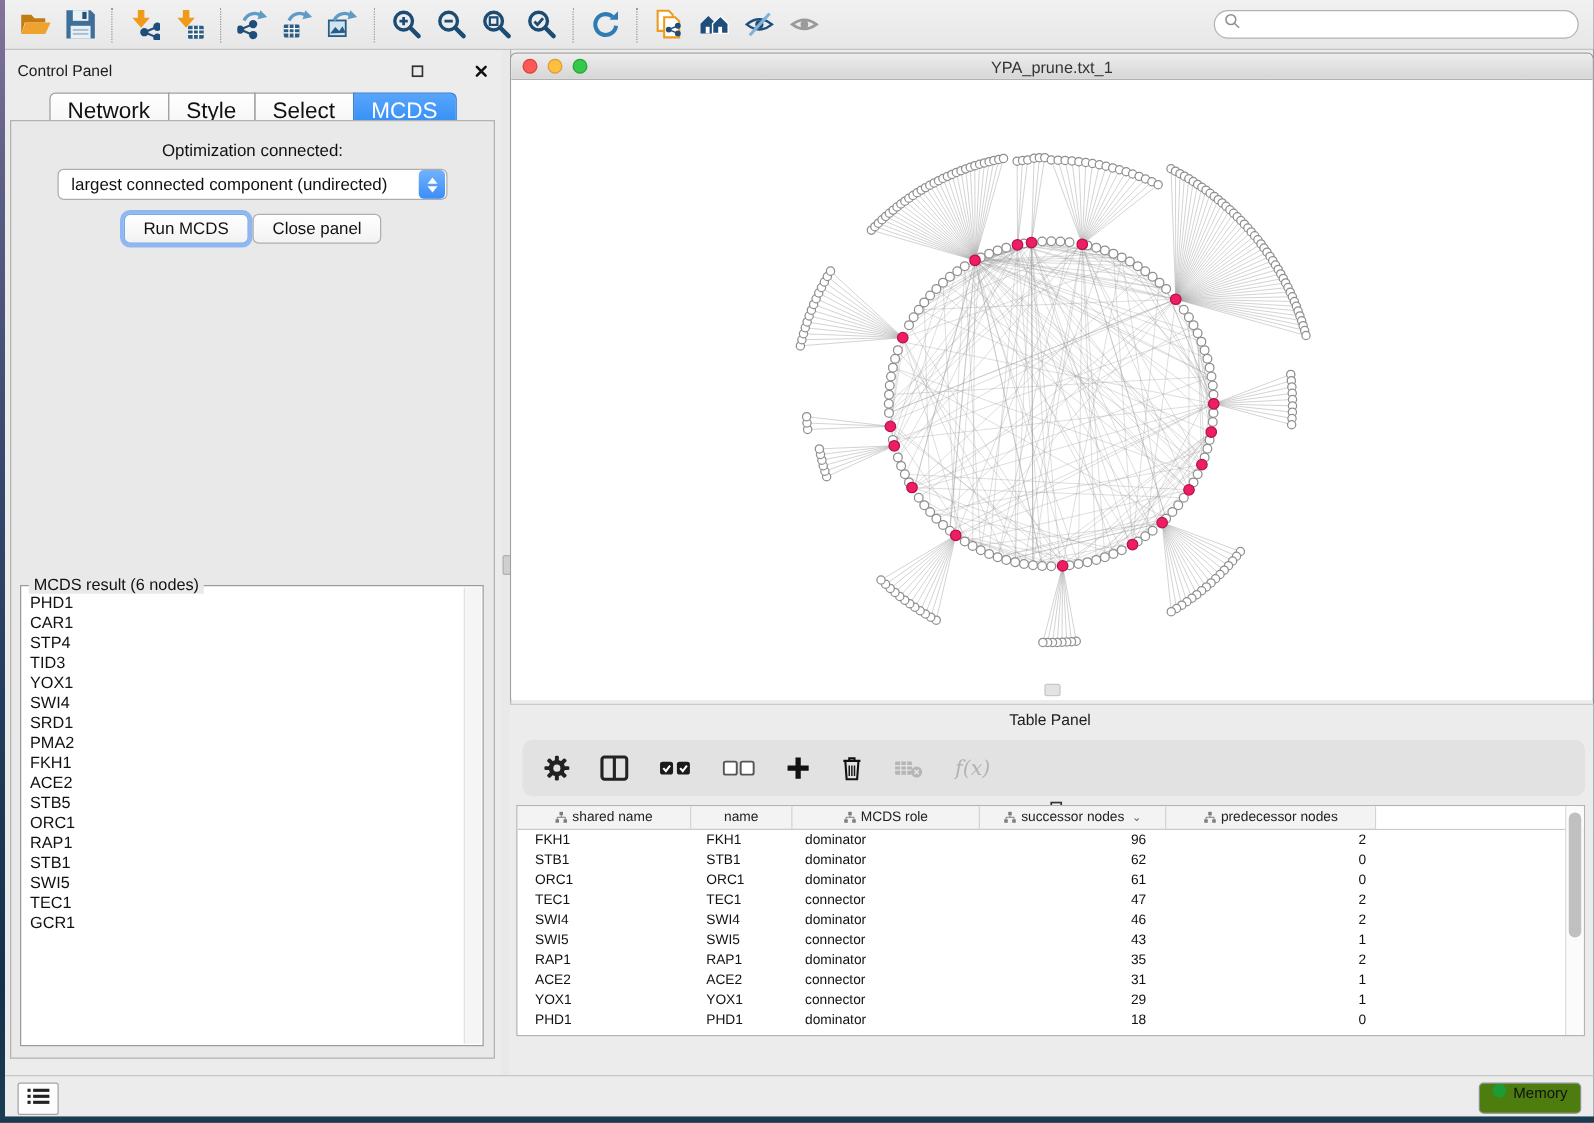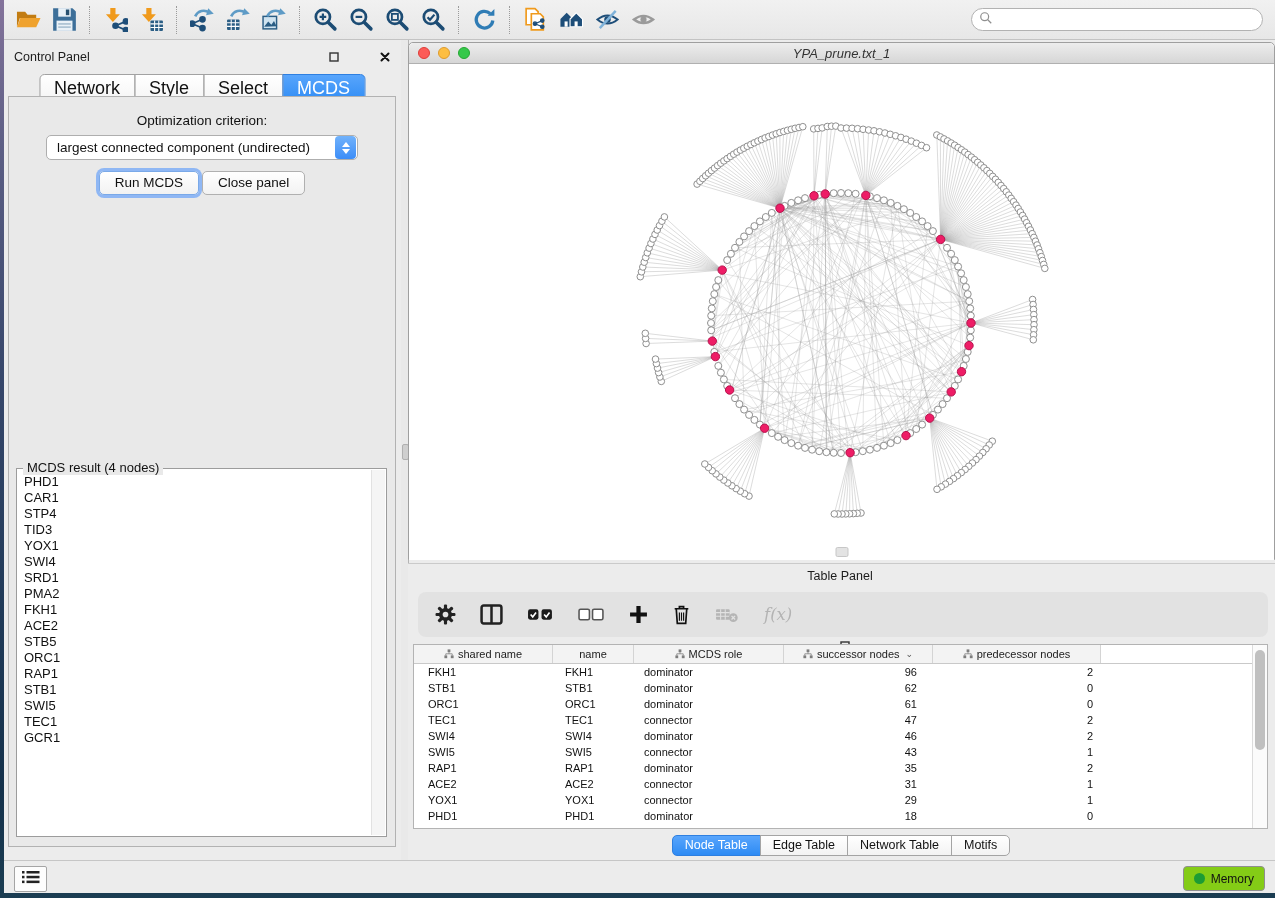--- a/index.html
+++ b/index.html
@@ -58,21 +58,21 @@
   #result-list li{font-size:13px;line-height:16px;color:#111;}
   #result-scroll{position:absolute;top:1px;bottom:1px;right:1px;width:13px;background:#f5f5f5;border-left:1px solid #e2e2e2;}
 
   
   #network-window{position:absolute;left:404px;top:42px;width:867px;height:518px;border:1px solid #9f9f9f;
     border-radius:5px 5px 0 0;box-sizing:border-box;background:#fff;}
   #net-titlebar{height:20px;background:linear-gradient(#ededed,#d6d6d6);border-bottom:1px solid #b0b0b0;
     border-radius:5px 5px 0 0;position:relative;display:flex;align-items:center;justify-content:center;}
   .traffic{position:absolute;left:9px;top:4px;display:flex;gap:8px;}
   .light{width:12px;height:12px;border-radius:50%;box-sizing:border-box;}
-  #net-title{font-size:13px;color:#333;font-style:italic;}
+  #net-title{font-size:13px;color:#333;}
   #net-canvas{position:relative;width:100%;height:496px;background:#fff;overflow:hidden;}
   #net-canvas svg{position:absolute;left:0;top:0;}
   #net-grip{position:absolute;left:50%;bottom:3px;transform:translateX(-50%);width:11px;height:8px;
     background:#e3e3e3;border:1px solid #c7c7c7;border-radius:2px;}
 
   
   #table-panel{position:absolute;left:404px;top:563px;width:867px;height:297px;background:#ececec;border-top:1px solid #cacaca;box-sizing:border-box;}
   #tp-header{position:absolute;left:10px;top:5px;right:13px;height:16px;display:flex;align-items:center;flex-direction:column;}
   #tp-toolbar{position:absolute;left:10px;right:7px;top:28px;height:45px;background:#e2e2e2;border-radius:8px;
     display:flex;align-items:center;padding-left:17px;gap:24px;box-sizing:border-box;}
@@ -91,22 +91,22 @@
   .tp-tab{font-size:12.5px;color:#111;background:linear-gradient(#fff,#f3f3f3);border:1px solid #a4a4a4;
     padding:2px 12px 3px;margin-left:-1px;white-space:nowrap;}
   .tp-tab:first-child{border-top-left-radius:5px;border-bottom-left-radius:5px;}
   .tp-tab:last-child{border-top-right-radius:5px;border-bottom-right-radius:5px;}
   .tp-tab.active{background:linear-gradient(#58a5fc,#2e8bf4);border-color:#2e7fe0;color:#fff;}
 
   
   #status-bar{position:absolute;left:0;top:860px;width:100%;height:33px;background:#ececec;border-top:1px solid #c6c6c6;box-sizing:border-box;}
   #list-btn{position:absolute;left:10px;top:5px;width:31px;height:24px;background:#fdfdfd;border:1px solid #a5a5a5;
     border-radius:2px;display:flex;align-items:center;justify-content:center;}
-  #memory-btn{position:absolute;right:10px;top:5px;height:23px;background:#84cc16;border:1px solid #8f8f8f;border-radius:4px;
-    display:flex;align-items:center;gap:6px;padding:0 10px;}
+  #memory-btn{position:absolute;right:10px;top:5px;height:23px;background:#4d7c0f;border:1px solid #8f8f8f;border-radius:4px;
+    display:flex;align-items:flex-start;gap:6px;padding:0 10px;}
   #memory-dot{width:11px;height:11px;border-radius:50%;}
   #memory-label{font-size:12px;color:#111;}
 </style>
 </head>
 <body>
 
 <div id="screen">
 <div id="app">
 
   <div id="main-toolbar">
@@ -280,34 +280,34 @@
             </svg>
           </span>
     </div>
     <div id="cp-tabs">
           <span class="cp-tab">Network</span>
           <span class="cp-tab">Style</span>
           <span class="cp-tab">Select</span>
           <span class="cp-tab active">MCDS</span>
         </div>
     <div id="cp-body">
-      <div id="opt-label">Optimization criterion:</div>
+      <div id="opt-label">Optimization connected:</div>
       <div id="criterion-select">
         <span class="sel-text">largest connected component (undirected)</span>
         <span class="stepper">
               <span class="tri-up"></span>
               <span class="tri-dn"></span>
             </span>
       </div>
       <div id="cp-buttons">
         <button class="push-btn focused">Run MCDS</button>
         <button class="push-btn">Close panel</button>
       </div>
       <div id="result-box">
-        <span id="result-legend">MCDS result (4 nodes)</span>
+        <span id="result-legend">MCDS result (6 nodes)</span>
         <div id="result-list">
               <ul>
                 <li>PHD1</li>
                 <li>CAR1</li>
                 <li>STP4</li>
                 <li>TID3</li>
                 <li>YOX1</li>
                 <li>SWI4</li>
                 <li>SRD1</li>
                 <li>PMA2</li>
@@ -1229,26 +1229,20 @@
               <div class="td" style="width: 81px; text-align: left; padding-left: 12px;">PHD1</div>
               <div class="td" style="width: 150px; text-align: left; padding-left: 10px;">dominator</div>
               <div class="td" style="width: 149px; text-align: right; padding-right: 16px;">18</div>
               <div class="td" style="width: 168px; text-align: right; padding-right: 8px;">0</div>
             </div>
           </div>
       <div id="tbl-scroll">
             <div id="tbl-thumb"></div>
           </div>
     </div>
-    <div id="tp-tabs">
-          <span class="tp-tab active">Node Table</span>
-          <span class="tp-tab">Edge Table</span>
-          <span class="tp-tab">Network Table</span>
-          <span class="tp-tab">Motifs</span>
-        </div>
   </div>
 
   <div id="status-bar">
     <div id="list-btn">
       <span><svg width="20" height="16" viewBox="0 0 20 16">
               <g fill="#222">
                 <rect x="1" y="2" width="2.5" height="2.5"></rect>
                 <rect x="5.5" y="2" width="13" height="2.5"></rect>
                 <rect x="1" y="6.8" width="2.5" height="2.5"></rect>
                 <rect x="5.5" y="6.8" width="13" height="2.5"></rect>

